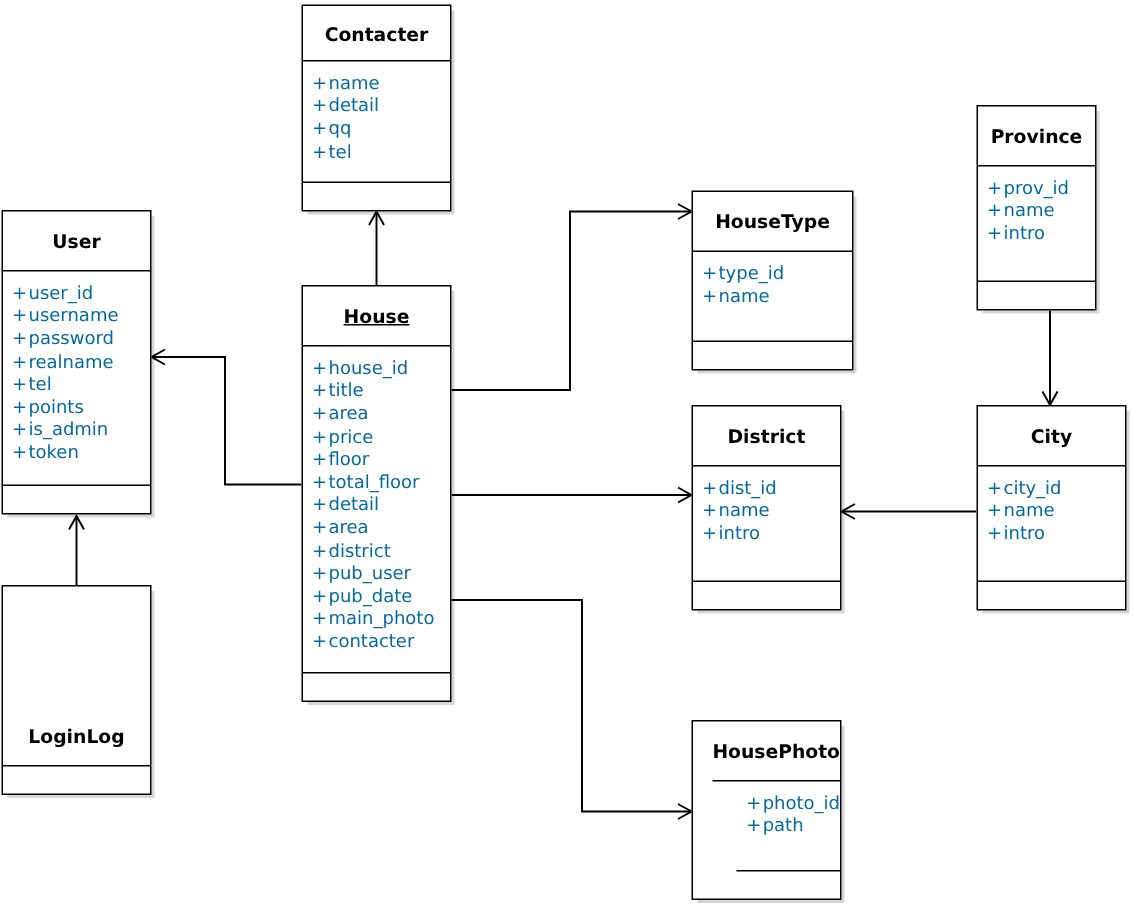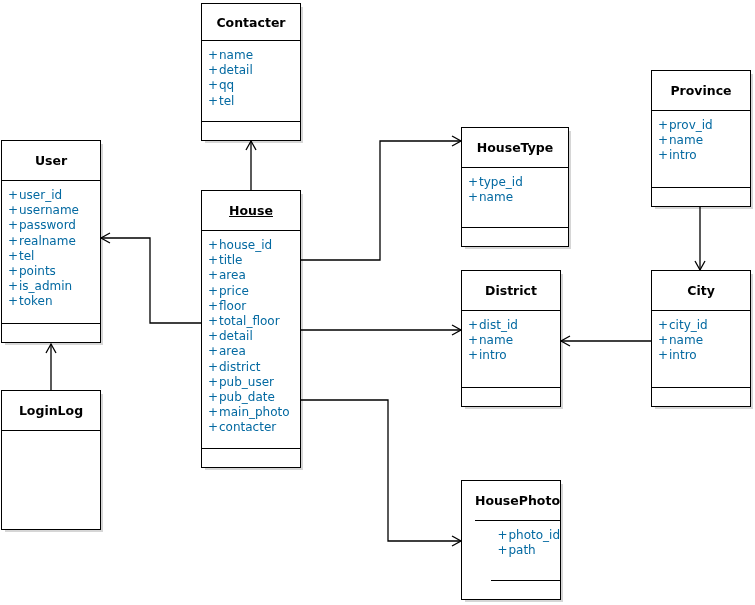--- a/index.html
+++ b/index.html
@@ -117,21 +117,21 @@
         <div class="uml-ops"></div>
       </div>
       <div class="uml-class" style="left: 461px; top: 80px; width: 108px; height: 120px; margin-top: 47px;">
         <div class="uml-title" style="height: 40px;">HouseType</div>
         <div class="uml-attrs">
           <div class="uml-attr"><span class="vis">+</span><span>type_id</span></div>
           <div class="uml-attr"><span class="vis">+</span><span>name</span></div>
         </div>
         <div class="uml-ops"></div>
       </div>
-      <div class="uml-class" style="left: 651px; top: 70px; width: 100px; height: 137px;">
+      <div class="uml-class" style="left: 651px; top: 70px; width: 80px; height: 137px;">
         <div class="uml-title" style="height: 40px;">Province</div>
         <div class="uml-attrs">
           <div class="uml-attr"><span class="vis">+</span><span>prov_id</span></div>
           <div class="uml-attr"><span class="vis">+</span><span>name</span></div>
           <div class="uml-attr"><span class="vis">+</span><span>intro</span></div>
         </div>
         <div class="uml-ops"></div>
       </div>
       <div class="uml-class" style="left: 1px; top: 140px; width: 100px; height: 203px;">
         <div class="uml-title" style="height: 40px;">User</div>
@@ -177,21 +177,21 @@
       </div>
       <div class="uml-class" style="left: 651px; top: 270px; width: 100px; height: 137px;">
         <div class="uml-title" style="height: 40px;">City</div>
         <div class="uml-attrs">
           <div class="uml-attr"><span class="vis">+</span><span>city_id</span></div>
           <div class="uml-attr"><span class="vis">+</span><span>name</span></div>
           <div class="uml-attr"><span class="vis">+</span><span>intro</span></div>
         </div>
         <div class="uml-ops"></div>
       </div>
-      <div class="uml-class" style="left: 1px; top: 390px; width: 100px; height: 140px;">
+      <div class="uml-class" style="left: 1px; top: 390px; width: 100px; height: 140px; justify-content: flex-end;">
         <div class="uml-title" style="height: 40px;">LoginLog</div>
         <div class="uml-ops"></div>
       </div>
       <div class="uml-class" style="left: 461px; top: 480px; width: 100px; height: 120px; align-items: flex-end;">
         <div class="uml-title" style="height: 40px;">HousePhoto</div>
         <div class="uml-attrs">
           <div class="uml-attr"><span class="vis">+</span><span>photo_id</span></div>
           <div class="uml-attr"><span class="vis">+</span><span>path</span></div>
         </div>
         <div class="uml-ops"></div>

